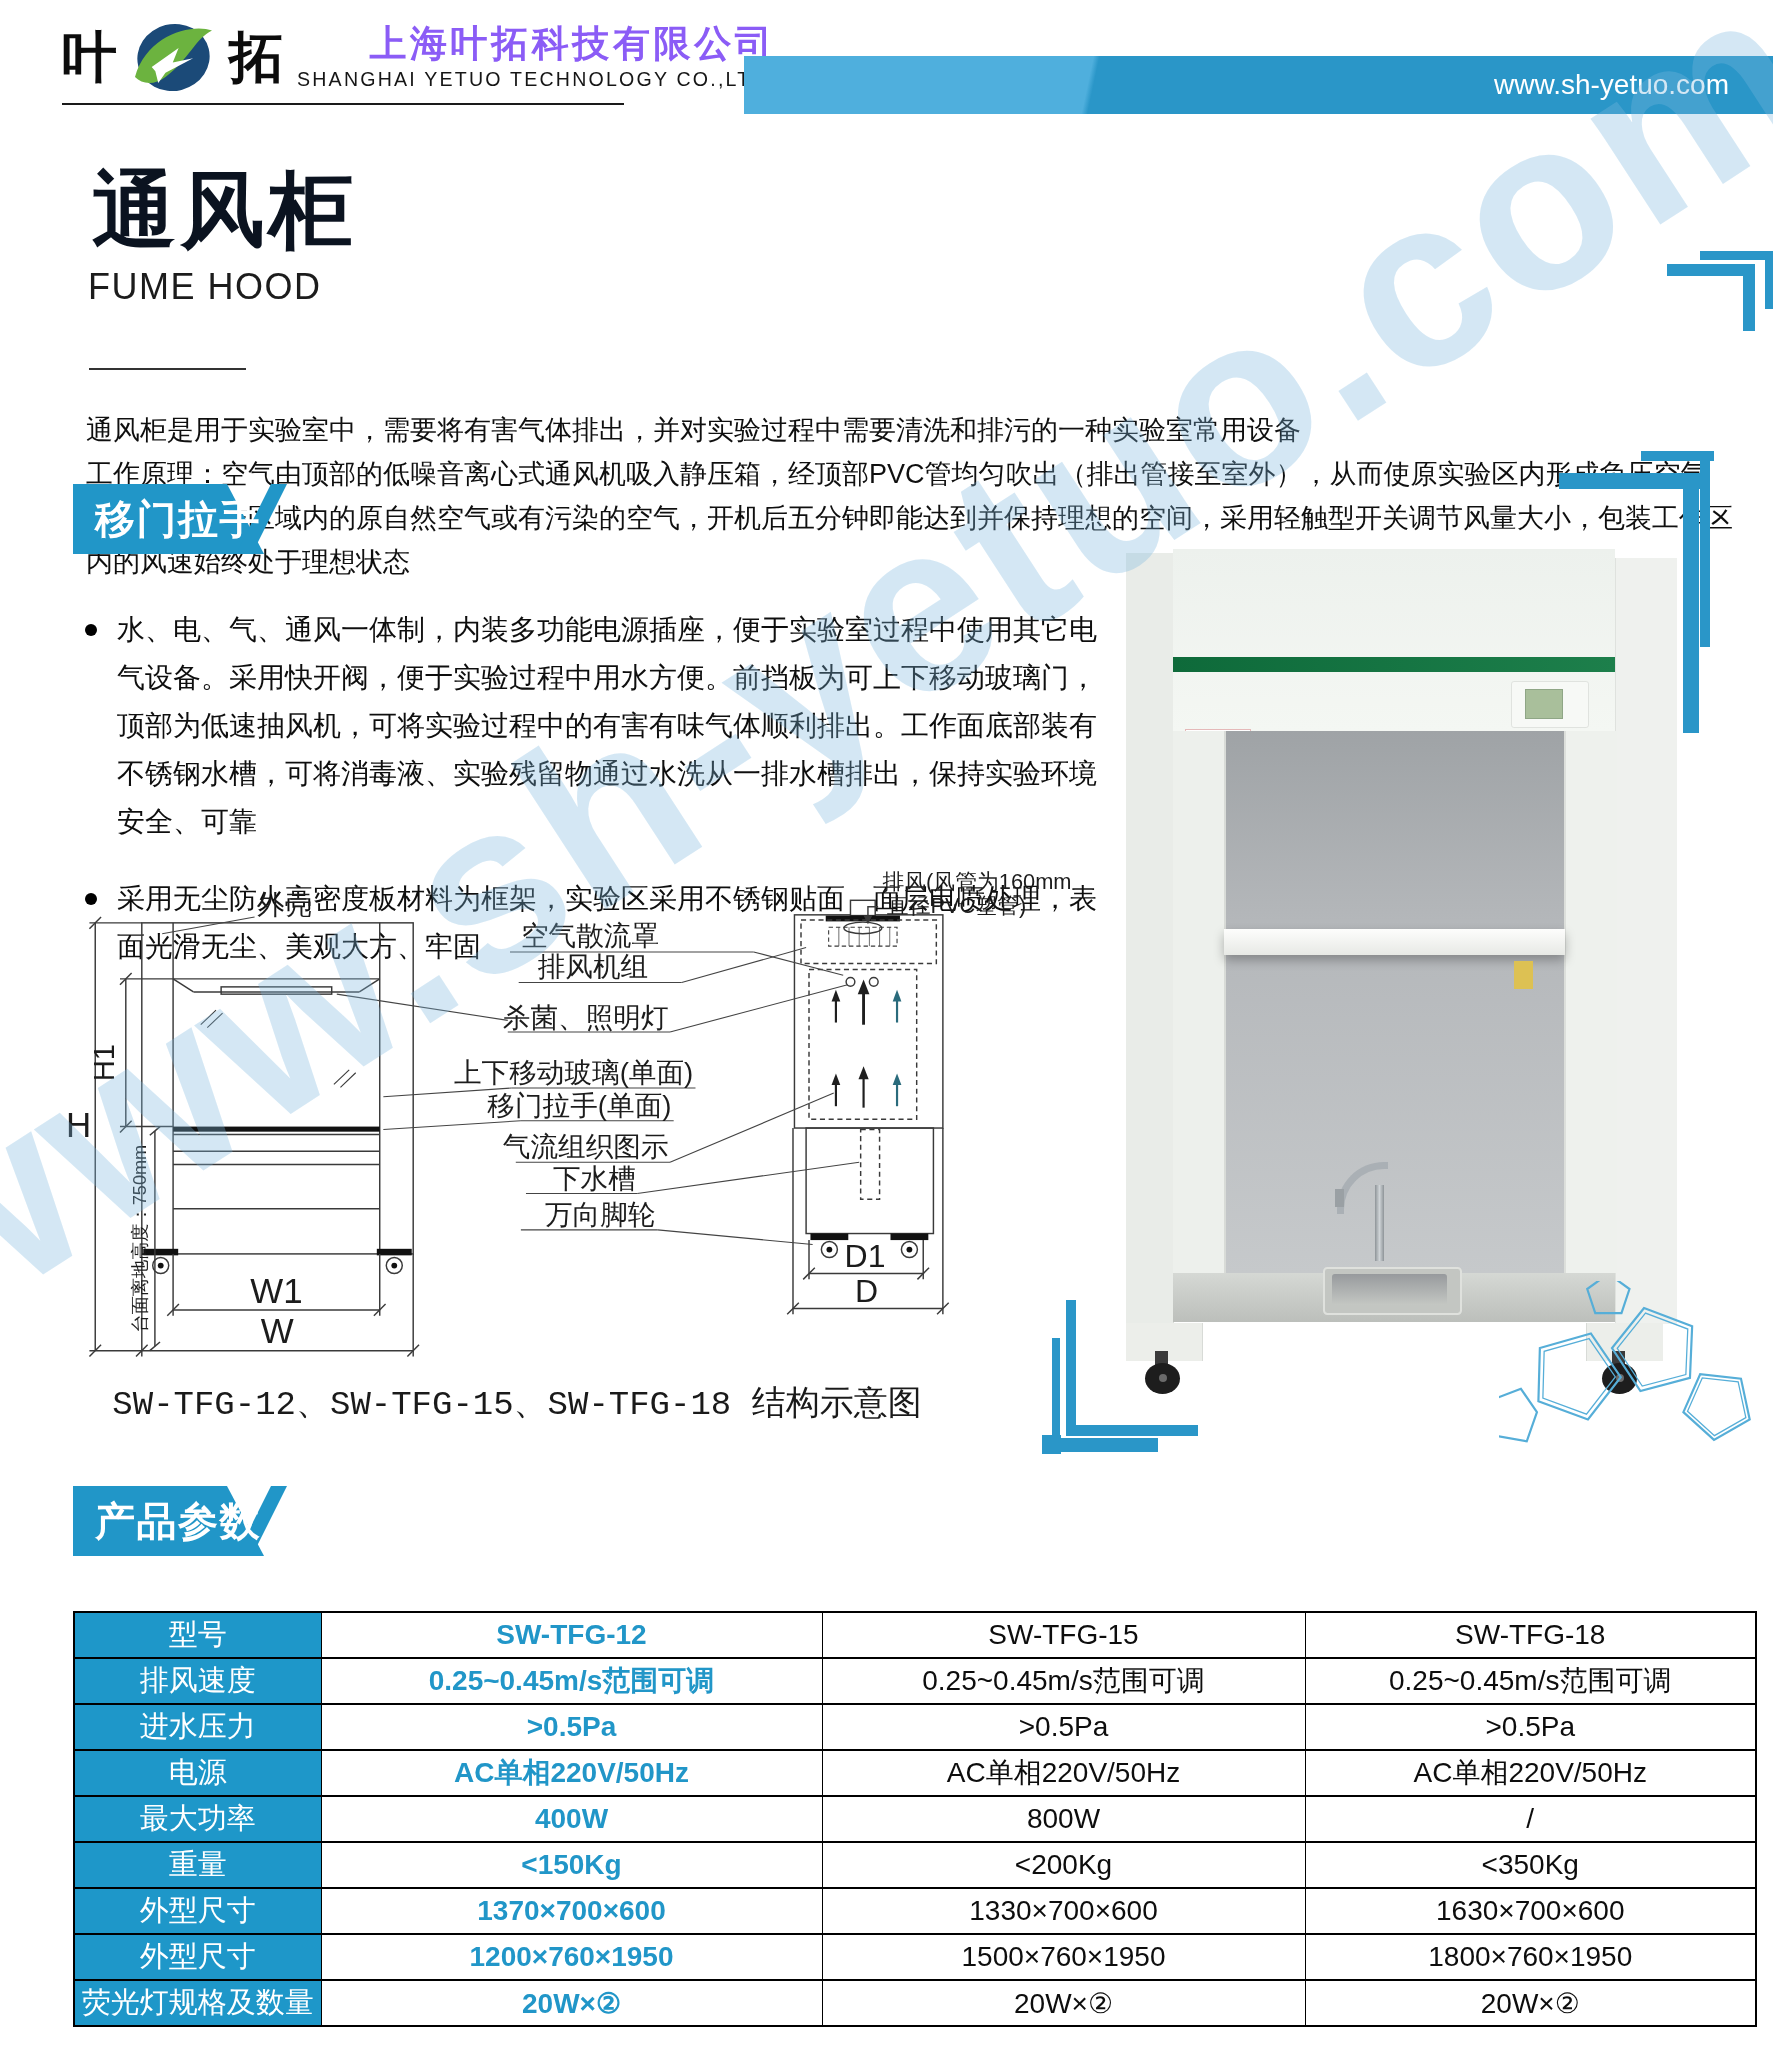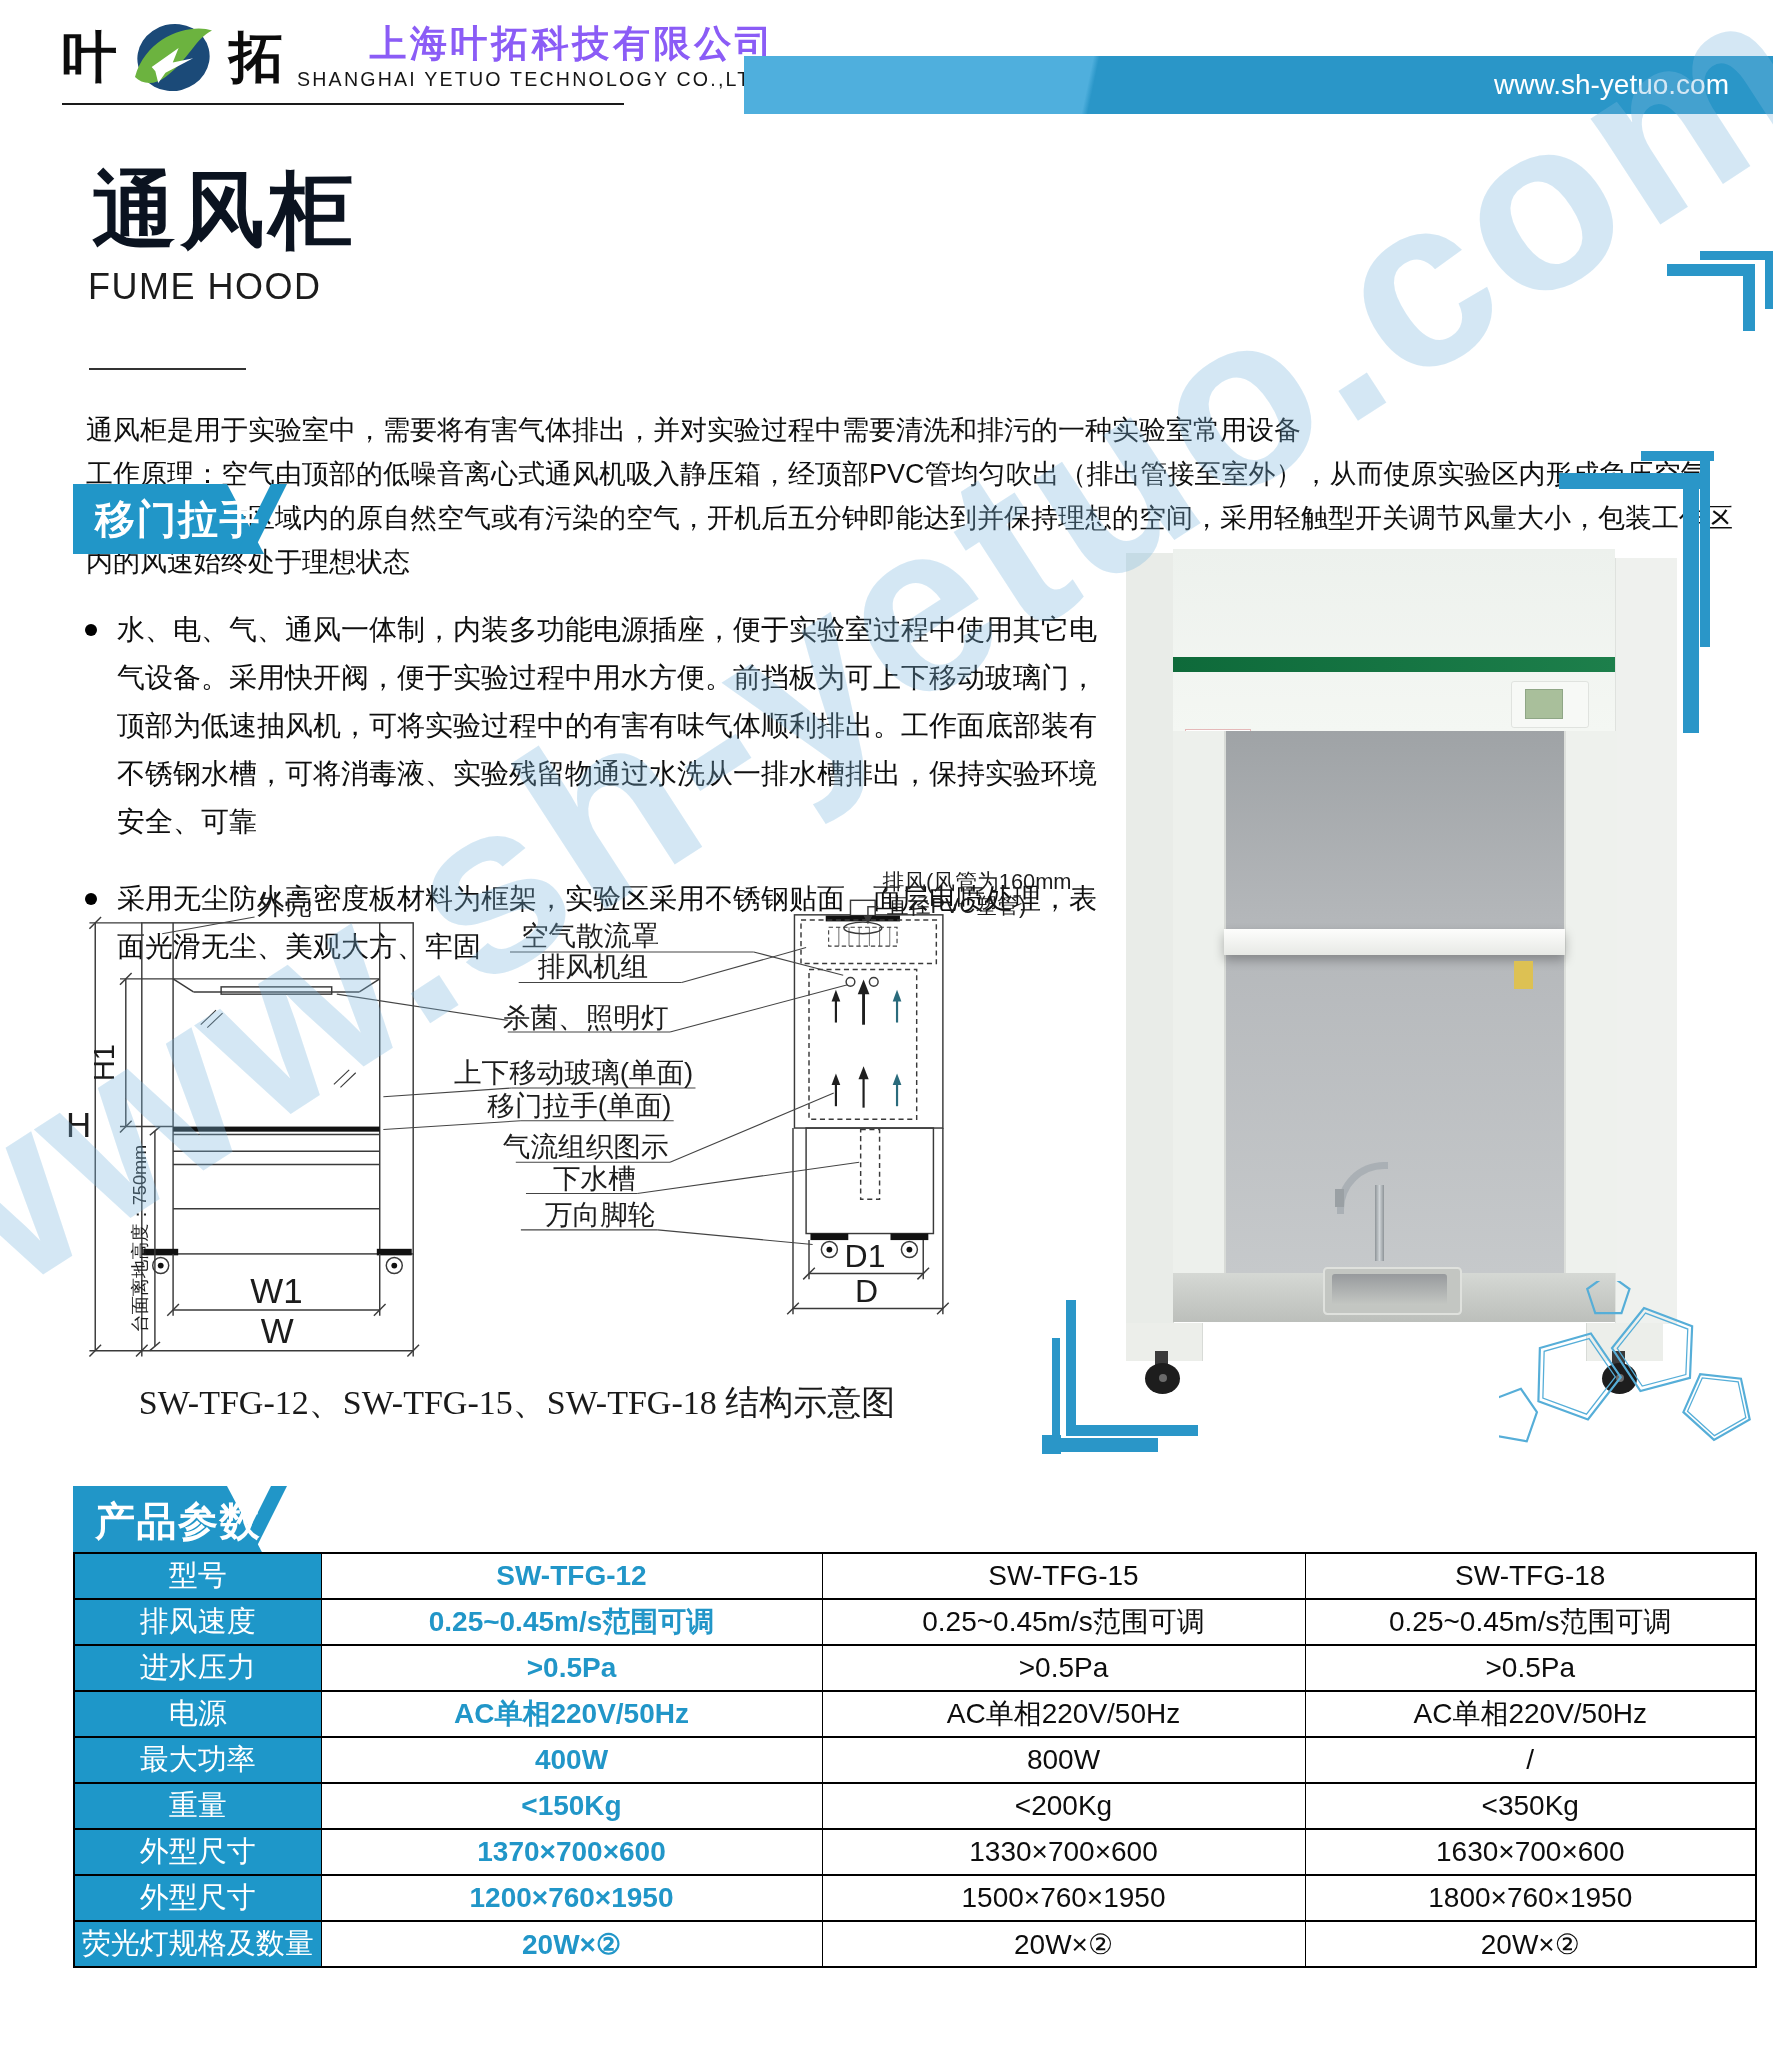--- a/index.html
+++ b/index.html
@@ -38,21 +38,21 @@
 
   
   .bullets{position:absolute;left:82px;top:606px;width:1041px;}
   .bullet{position:relative;padding-left:35px;margin-bottom:29px;font-size:28px;line-height:48px;color:#0e0e0e;}
   .bullet .dot{position:absolute;left:2.9px;top:18px;width:12.4px;height:12.4px;border-radius:50%;background:#000;}
 
   
   svg text{font-family:"Liberation Sans",sans-serif;}
   .diagram{position:absolute;left:44px;top:837px;width:1092px;height:633px;}
   .caption{position:absolute;left:102px;top:1380px;width:830px;text-align:center;
-     font-family:Liberation Serif, serif;font-size:34px;color:#1a1a1a;}
+     font-family:Liberation Mono, monospace;font-size:34px;color:#1a1a1a;}
 
   
   .photo{position:absolute;left:1106px;top:549px;width:589px;height:848px;}
   .photo div{position:absolute;}
   .ph-left{left:20.4px;top:3.6px;width:47px;height:771px;background:#e9ece8;border-right:1.5px solid #d9dcd8;}
   .ph-right{left:509px;top:8.7px;width:61px;height:766px;background:#eff1ee;border-left:1.5px solid #dfe2de;}
   .ph-front{left:67px;top:0;width:442px;height:182px;background:linear-gradient(180deg,#edf1ed,#f4f7f3);}
   .ph-green{left:67px;top:108px;width:442px;height:14.6px;background:linear-gradient(90deg,#0e6a3a,#1d7f4b);}
   .ph-ctrl{left:405px;top:132px;width:76px;height:45px;background:#f7f9f6;border:1.5px solid #e0e3df;border-radius:2.9px;}
   .ph-lcd{left:13px;top:7.3px;width:36px;height:28px;background:#a9bf9b;border:0.7px solid #8fa686;}
@@ -77,21 +77,21 @@
   .wheel .fork{position:absolute;left:10.2px;top:0;width:13px;height:17.5px;background:#3a3a3a;}
   .wheel .tire{position:absolute;left:0;top:11.6px;width:35px;height:31px;background:#1d1d1d;border-radius:50%;}
   .wheel .hub{position:absolute;left:14px;top:22.6px;width:8px;height:8px;background:#6a6a6a;border-radius:50%;}
 
   
   .decor div{position:absolute;background:#2a96c8;}
   .watermark{position:absolute;left:-102px;top:1132px;font-size:240px;font-weight:bold;white-space:nowrap;
      color:#7db8df;opacity:.32;transform:rotate(-33deg);transform-origin:0 50%;letter-spacing:4.4px;z-index:6;pointer-events:none;}
 
   
-  .spec-table{position:absolute;left:73px;top:1552px;border-collapse:collapse;width:1683px;table-layout:fixed;}
+  .spec-table{position:absolute;left:73px;top:1611px;border-collapse:collapse;width:1683px;table-layout:fixed;}
   .spec-table td{border-left:1.5px solid #000;border-right:1.5px solid #000;border-top:2.2px solid #000;border-bottom:2.2px solid #000;
      height:44px;text-align:center;font-size:28px;color:#0d0d0d;padding:0;}
   .spec-table{border:2.9px solid #000;}
   .spec-table td.hdr{background:#1e97c9;color:#fff;font-size:29px;}
   .spec-table td.blue{color:#2196c8;font-weight:bold;}
 </style>
 </head>
 <body>
 
 <div class="logo-row">

